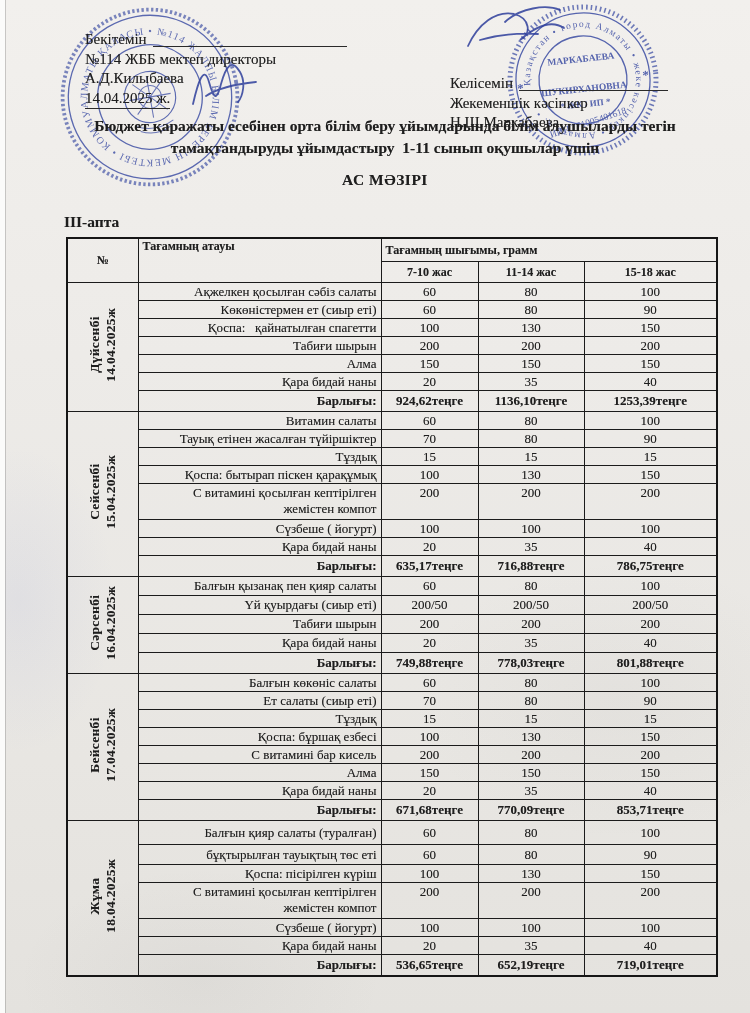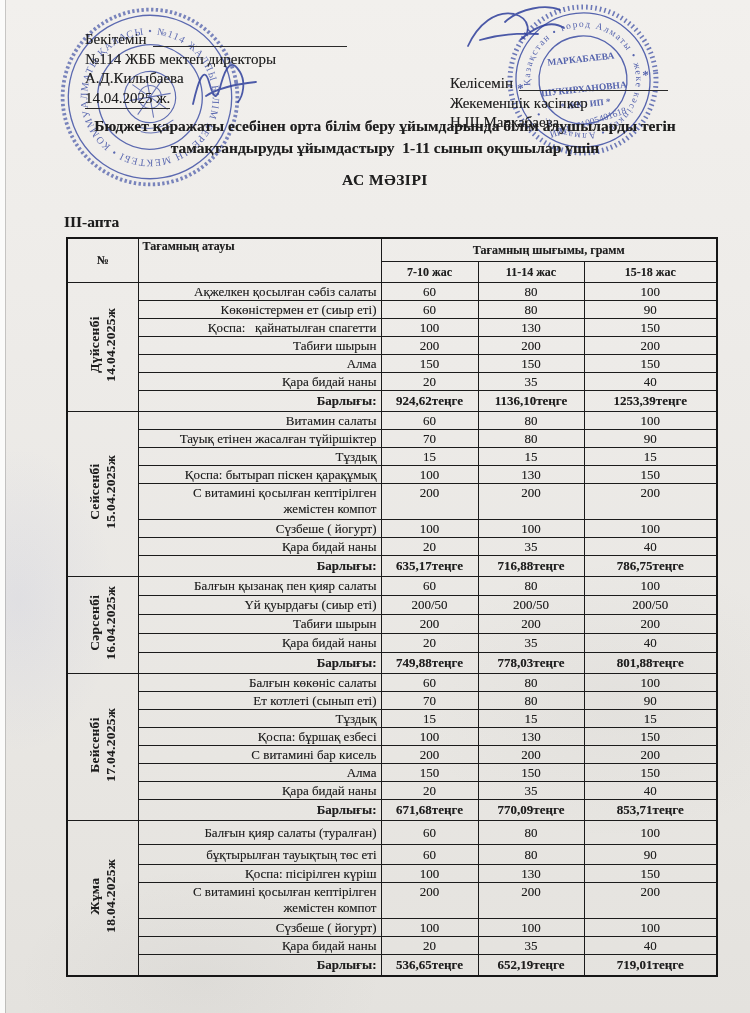--- a/index.html
+++ b/index.html
@@ -37,21 +37,21 @@
   .week{position:absolute; left:64px; top:213px; font-weight:bold; font-size:15.5px;}
 
   
   table.menu{position:absolute; left:66px; top:237px; width:650px;
     border-collapse:collapse; table-layout:fixed; font-size:13px;
     border:2px solid #161616;}
   table.menu td, table.menu th{border:1px solid #1b1b1b; padding:0 4px; overflow:hidden;}
   th{font-weight:bold; font-size:12px;}
   th.no-col{vertical-align:middle;}
   th.name-col{text-align:left; vertical-align:top; padding:3px 0 0 8px;}
-  .group-h{height:22px; text-align:center;}
+  .group-h{height:22px; text-align:left;}
   .age-h{height:20px; text-align:center;}
   td.name{text-align:right; padding-left:7px;}
   td.val{text-align:center;}
   tr.tall td{vertical-align:top; padding-top:1px;}
   tr.total-row td{font-weight:bold; height:20px;}
   td.day-cell{padding:0; vertical-align:middle; text-align:center;}
   .day-label{display:inline-block; writing-mode:vertical-rl; transform:rotate(180deg);
     font-weight:bold; font-size:13.5px; line-height:16px; letter-spacing:.3px; white-space:nowrap;}
   .day-label span{display:block;}
 
@@ -287,21 +287,21 @@
           <td class="val">801,88теңге</td>
         </tr>
         <tr style="height: 18px;">
           <td class="day-cell" rowspan="8"><div class="day-label"><span>Бейсенбі</span><span>17.04.2025ж</span></div></td>
           <td class="name">Балғын  көкөніс салаты</td>
           <td class="val">60</td>
           <td class="val">80</td>
           <td class="val">100</td>
         </tr>
         <tr style="height: 18px;">
-          <td class="name">Ет котлеті (сынып еті)</td>
+          <td class="name">Ет салаты (сиыр еті)</td>
           <td class="val">70</td>
           <td class="val">80</td>
           <td class="val">90</td>
         </tr>
         <tr style="height: 18px;">
           <td class="name">Тұздық</td>
           <td class="val">15</td>
           <td class="val">15</td>
           <td class="val">15</td>
         </tr>

